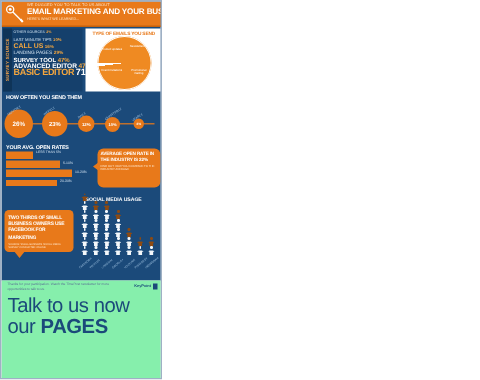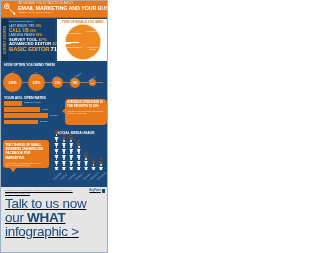--- a/index.html
+++ b/index.html
@@ -73,21 +73,21 @@
   .picto{position:absolute;left:52px;top:5px;width:55px;height:44px;}
   .pcol{position:absolute;bottom:10px;width:7px;display:flex;flex-direction:column-reverse;align-items:center;gap:.4px;}
   .ficon{width:4.4px;height:5.6px;position:relative;}
   .ficon i{position:absolute;left:1.3px;top:0;width:1.8px;height:1.8px;border-radius:50%;background:#f4f8fb;display:block;}
   .ficon b{position:absolute;left:0;top:2.1px;width:4.4px;height:3.5px;background:#f4f8fb;display:block;
            clip-path:polygon(30% 0,70% 0,100% 40%,78% 40%,78% 100%,22% 100%,22% 40%,0 40%);}
   .ficon.top i{background:#8d4a12;} .ficon.top b{background:#8d4a12;}
   .pclbl{position:absolute;bottom:0;font-size:1.9px;color:#9fc2e0;white-space:nowrap;transform:rotate(-40deg);transform-origin:left bottom;}
 
   
-  .cta{position:absolute;left:0;top:186px;width:108px;height:65px;background:#e5e5e5;box-sizing:border-box;padding:2px 4px;text-decoration:underline;}
+  .cta{position:absolute;left:0;top:186px;width:108px;height:65px;background:#86efac;box-sizing:border-box;padding:2px 4px;}
   .ctafoot{display:flex;justify-content:space-between;align-items:flex-start;}
   .ctafoot .t{font-size:2.2px;color:#5b7694;line-height:2.8px;max-width:72px;}
   .logo{display:flex;align-items:center;gap:.8px;}
   .logo .lt{font-size:2.6px;font-weight:bold;color:#1b4a7a;white-space:nowrap;}
   .logo .lm{width:3.5px;height:3.5px;background:#1b4a7a;}
   .ctamsg{margin-top:2px;font-size:13.5px;line-height:14px;color:#1b4a7a;letter-spacing:-.3px;}
   .ctamsg b{font-weight:bold;}
 </style>
 </head>
 <body>
@@ -368,17 +368,16 @@
   <div class="cta">
     <div class="ctafoot">
       <div class="t">Thanks for your participation. Watch the TimePost newsletter for more opportunities to talk to us.</div>
       <div class="logo">
         <span class="lt">KeyPoint</span>
         <span class="lm"></span>
       </div>
     </div>
     <div class="ctamsg">
       <div>Talk to us now</div>
-      <div><span>our </span><b>WHAT</b></div>
-      <div>infographic &gt;</div>
+      <div><span>our </span><b>PAGES</b></div>
     </div>
   </div>
 </div>
 
 </body></html>

